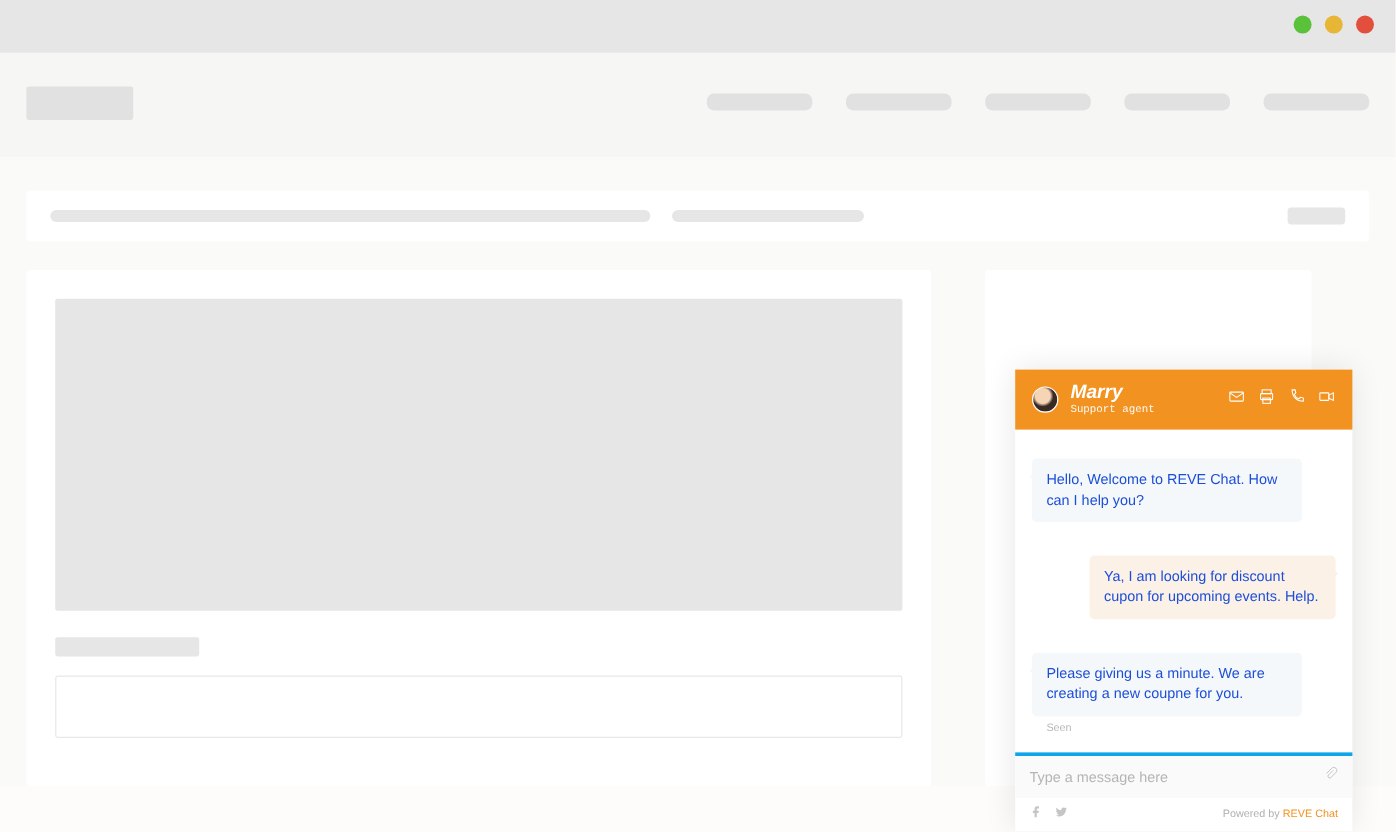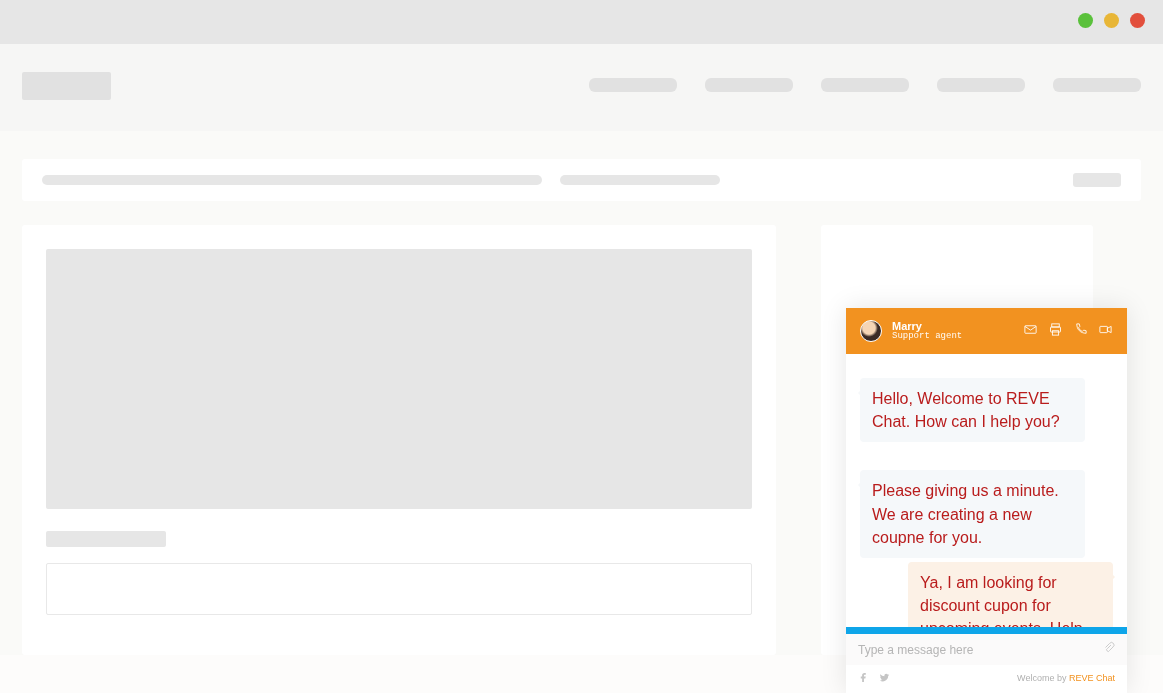--- a/index.html
+++ b/index.html
@@ -33,35 +33,35 @@
     .col-right { background: #ffffff; width: 272px; border-radius: 3px; min-height: 430px; }
     .big-img-ph { background: #e6e6e6; height: 260px; border-radius: 2px; }
     .title-ph { background: #e6e6e6; width: 120px; height: 16px; border-radius: 2px; margin-top: 22px; }
     .input-ph { background: #ffffff; border: 1px solid #e8e8e8; height: 52px; border-radius: 2px; margin-top: 16px; }
     
     
     .chat { position: absolute; right: 36px; bottom: 0; width: 281px; height: 385px; background: #ffffff; box-shadow: 0 0 25px rgba(0,0,0,0.10); display: flex; flex-direction: column; }
     .chat-header { background: #f29220; color: #ffffff; padding: 12px 14px; display: flex; align-items: center; }
     .avatar { width: 22px; height: 22px; border-radius: 50%; background: radial-gradient(circle at 40% 35%, #f5d5b5 0 35%, #3a2a25 50% 100%); border: 1px solid #ffffff; flex-shrink: 0; }
     .agent-info { margin-left: 10px; line-height: 1.05; }
-    .agent-name { font-size: 11px; font-weight: 700; }
+    .agent-name { font-size: 16px; font-weight: 700; font-style: italic; }
     .agent-role { font-size: 9px; opacity: 0.95; font-family: Liberation Mono, monospace; }
     .chat-actions { margin-left: auto; display: flex; gap: 10px; }
     .chat-actions svg { width: 15px; height: 15px; }
     
     .chat-body { flex: 1; padding: 24px 14px 4px 14px; overflow: hidden; }
-    .msg { max-width: 225px; font-size: 16px; line-height: 1.45; border-radius: 4px; padding: 9px 12px; position: relative; color: #b91c1c; }
+    .msg { max-width: 225px; font-size: 12px; line-height: 1.45; border-radius: 4px; padding: 9px 12px; position: relative; color: #1d4ed8; }
     .msg.agent { background: #f5f8fa; margin-bottom: 28px; }
     .msg.agent::before { content: ''; position: absolute; left: -7px; top: 10px; border: 5px solid transparent; border-right-color: #f5f8fa; }
     .msg.user { background: #fcf1e6; margin-left: auto; margin-bottom: 28px; max-width: 205px; }
     .msg.user::after { content: ''; position: absolute; right: -7px; top: 10px; border: 5px solid transparent; border-left-color: #fcf1e6; }
     .msg.agent.last { margin-bottom: 4px; }
     .seen { font-size: 9px; color: #b8b8b8; margin-left: 12px; margin-top: 3px; }
     
-    .chat-input-wrap { border-top: 7px solid #0ea5e9; background: #fbfafa; display: flex; align-items: center; padding: 0 12px; height: 38px; }
+    .chat-input-wrap { border-top: 3px solid #0ea5e9; background: #fbfafa; display: flex; align-items: center; padding: 0 12px; height: 38px; }
     .chat-input { border: none; background: transparent; flex: 1; font-size: 12px; color: #333; outline: none; }
     .chat-input::placeholder { color: #b5b5b5; }
     .attach svg { width: 12px; height: 14px; }
     
     .chat-footer { display: flex; align-items: center; padding: 4px 12px 6px 12px; }
     .social { display: flex; gap: 10px; }
     .social svg { width: 11px; height: 11px; }
     .powered { margin-left: auto; font-size: 9px; }
     .powered .prefix { color: #b0b0b0; }
     .powered .brand { color: #f29220; text-align: right; }
@@ -129,38 +129,38 @@
           </svg></span>
       <span><svg viewBox="0 0 24 24">
             <rect class="icon-stroke" x="3" y="7" width="12" height="10" rx="1"></rect>
             <path class="icon-stroke" d="M15 10l6-3v10l-6-3z"></path>
           </svg></span>
     </div>
   </div>
 
   <div class="chat-body">
     <div class="msg agent">Hello, Welcome to REVE Chat. How can I help you?</div>
+    <div class="msg user">Ya, I am looking for discount cupon for upcoming events. Help.</div>
     <div class="msg agent last">Please giving us a minute. We are creating a new coupne for you.</div>
-    <div class="msg user">Ya, I am looking for discount cupon for upcoming events. Help.</div>
     <div class="seen">Seen</div>
   </div>
 
   <div class="chat-input-wrap">
     <input class="chat-input" type="text" placeholder="Type a message here" style="">
     <span class="attach"><svg viewBox="0 0 24 24">
           <path fill="none" stroke="#c0c0c0" stroke-width="1.6" d="M16 6l-7 7a3 3 0 104 4l7-7a5 5 0 10-7-7L5 11"></path>
         </svg></span>
   </div>
 
   <div class="chat-footer">
     <div class="social">
       <span><svg viewBox="0 0 24 24">
             <path class="icon-gray" d="M13 22v-8h3l1-4h-4V8c0-1 .3-2 2-2h2V2h-3c-3 0-5 2-5 5v3H6v4h3v8h4z"></path>
           </svg></span>
       <span><svg viewBox="0 0 24 24">
             <path class="icon-gray" d="M22 5.8c-.7.3-1.5.6-2.3.7.8-.5 1.5-1.3 1.8-2.2-.8.5-1.7.8-2.6 1C18 4.5 17 4 15.8 4c-2.3 0-4.1 1.9-4.1 4.2 0 .3 0 .6.1.9C8.3 9 5.1 7.3 3 4.7c-.4.6-.6 1.3-.6 2.1 0 1.5.7 2.7 1.9 3.5-.7 0-1.3-.2-1.9-.5v.1c0 2 1.4 3.7 3.3 4.1-.3.1-.7.1-1.1.1-.3 0-.5 0-.8-.1.5 1.7 2.1 2.9 3.9 2.9-1.4 1.1-3.2 1.8-5.2 1.8H2c1.8 1.2 4 1.9 6.3 1.9 7.5 0 11.7-6.3 11.7-11.7v-.5c.8-.6 1.5-1.3 2-2.1z"></path>
           </svg></span>
     </div>
     <div class="powered">
-      <span class="prefix">Welcome by </span><span class="brand">REVE Chat</span>
+      <span class="prefix">Powered by </span><span class="brand">REVE Chat</span>
     </div>
   </div>
 </div>
 
 </body></html>

